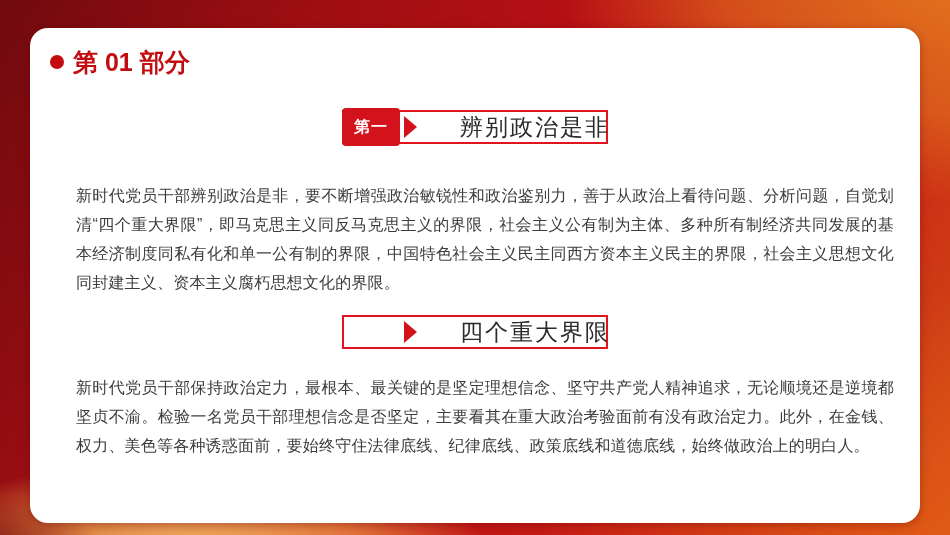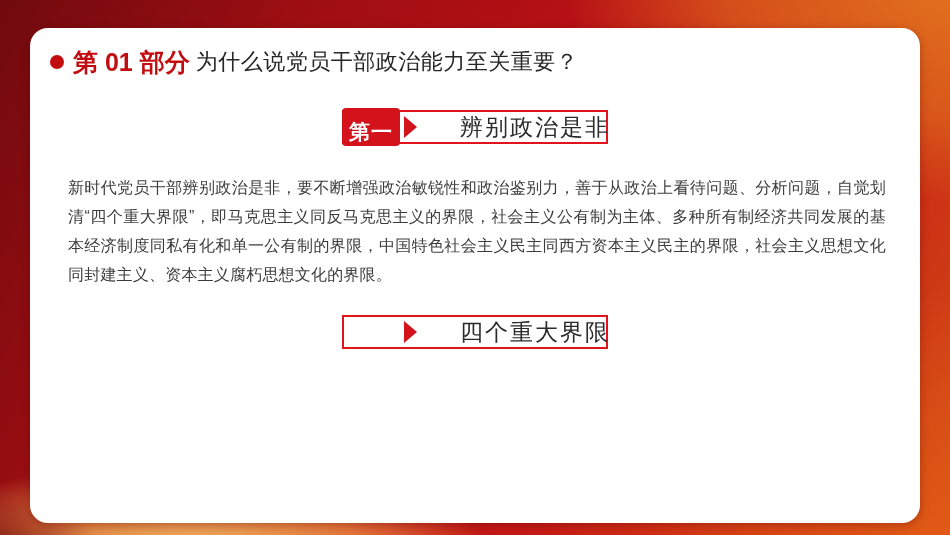--- a/index.html
+++ b/index.html
@@ -78,63 +78,62 @@
     white-space: nowrap;
   }
   .section-badge {
     position: absolute;
     left: 0; top: 50%;
     transform: translateY(-50%);
     width: 58px; height: 38px;
     background: #d3121c;
     border-radius: 4px;
     color: #ffffff;
-    font-size: 21px;
+    font-size: 16px;
     font-weight: bold;
     display: flex;
-    align-items: flex-end;
+    align-items: center;
     justify-content: center;
     letter-spacing: 1px;
   }
   .badge-arrow {
     position: absolute;
     left: 62px; top: 50%;
     transform: translateY(-50%);
     width: 0; height: 0;
     border-top: 11px solid transparent;
     border-bottom: 11px solid transparent;
     border-left: 13px solid #d3121c;
   }
   
   .body-text {
     position: absolute;
     left: 38px;
     width: 818px;
-    margin: 0;
+    margin: 8px;
     font-size: 16px;
     line-height: 29px;
     color: #3c3c3c;
     text-align: justify;
     letter-spacing: 0.2px;
   }
   .pos-header-1 { top: 82px; }
   .pos-body-1   { top: 145px; }
   .pos-header-2 { top: 287px; }
   .pos-body-2   { top: 337px; }
 </style>
 </head>
 <body>
 
 <div class="stage">
   <div class="card">
 
     <div class="slide-header">
       <span class="bullet-dot"></span>
       <span class="part-label">第 01 部分</span>
-      <span class="slide-title">为什么说党员干部政治能力至关重要？</span>
     </div>
 
     <div class="section-header pos-header-1">
       <div class="heading-box">
         <span>辨别政治是非</span>
       </div>
       <div class="section-badge">
         <span>第一</span>
       </div>
       <span class="badge-arrow"></span>
@@ -142,15 +141,16 @@
 
     <p class="body-text pos-body-1">新时代党员干部辨别政治是非，要不断增强政治敏锐性和政治鉴别力，善于从政治上看待问题、分析问题，自觉划清“四个重大界限”，即马克思主义同反马克思主义的界限，社会主义公有制为主体、多种所有制经济共同发展的基本经济制度同私有化和单一公有制的界限，中国特色社会主义民主同西方资本主义民主的界限，社会主义思想文化同封建主义、资本主义腐朽思想文化的界限。</p>
 
     <div class="section-header pos-header-2">
       <div class="heading-box">
         <span>四个重大界限</span>
       </div>
       <span class="badge-arrow"></span>
     </div>
 
+    <p class="body-text pos-body-2">新时代党员干部保持政治定力，最根本、最关键的是坚定理想信念、坚守共产党人精神追求，无论顺境还是逆境都坚贞不渝。检验一名党员干部理想信念是否坚定，主要看其在重大政治考验面前有没有政治定力。此外，在金钱、权力、美色等各种诱惑面前，要始终守住法律底线、纪律底线、政策底线和道德底线，始终做政治上的明白人。</p>
 
   </div>
 </div>
 
 </body></html>

